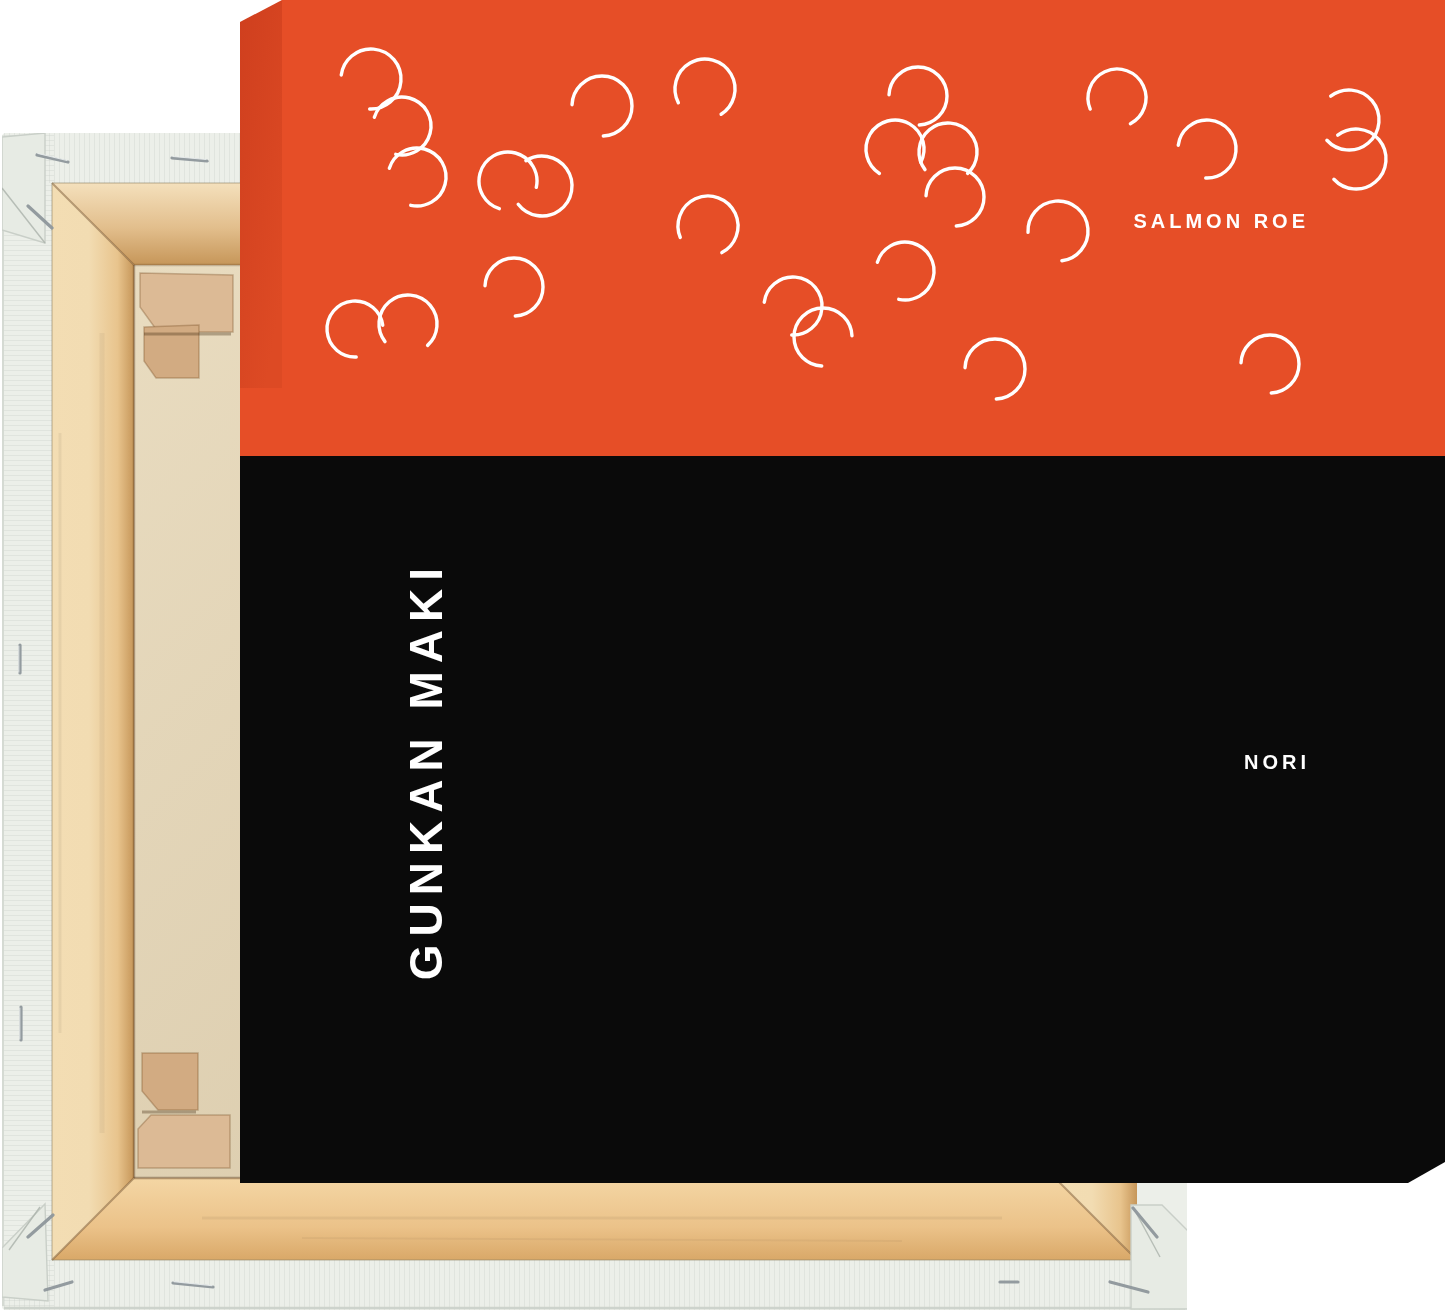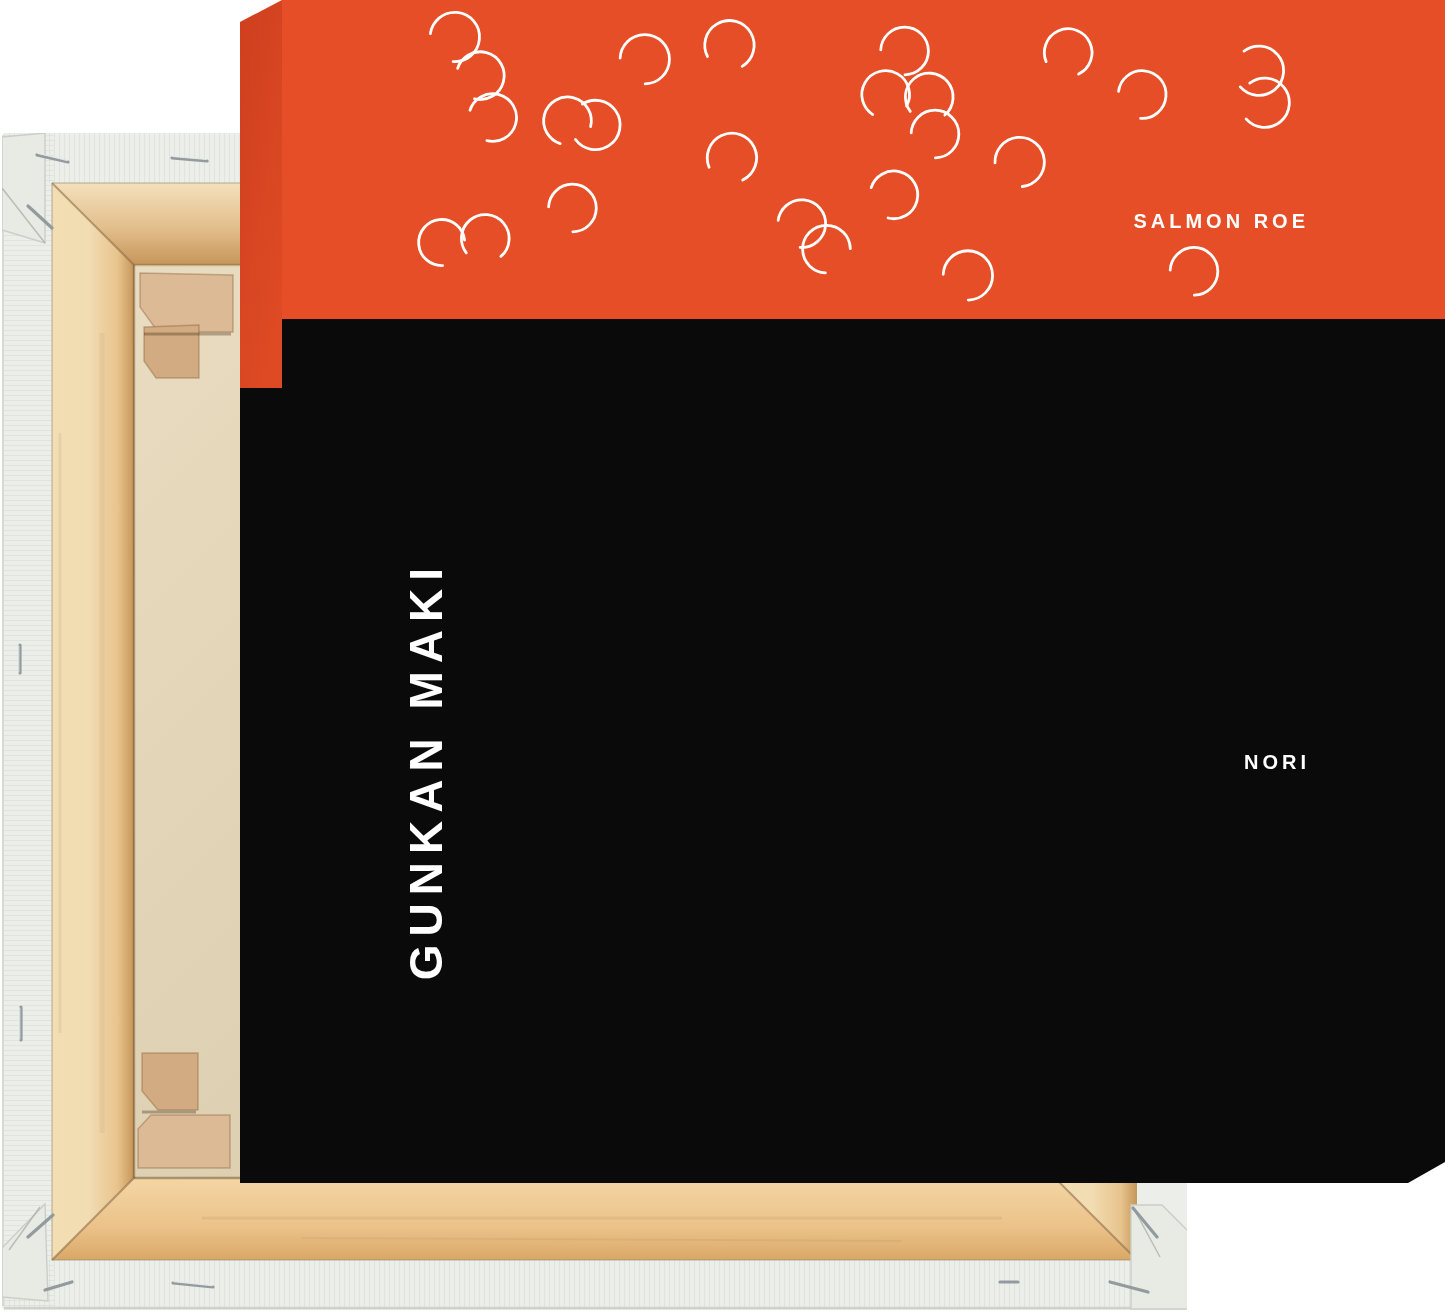--- a/index.html
+++ b/index.html
@@ -7,21 +7,21 @@
          font-family:"Liberation Sans",sans-serif;}
 
   
   .back-canvas{position:absolute;left:2px;top:133px;width:1185px;height:1177px;}
 
   
   .front-canvas{position:absolute;left:240px;top:0;width:1205px;height:1183px;
     background:var(--nori,#0a0a0a);
     clip-path:polygon(0 22px,42px 0,100% 0,100% 1162px,1168px 100%,0 100%);
     filter:drop-shadow(-7px 4px 7px rgba(0,0,0,.28));}
-  .roe-band{position:absolute;left:0;top:0;width:100%;height:319px;background:var(--roe,#e64e27);}
+  .roe-band{position:absolute;left:0;top:0;width:100%;height:456px;background:var(--roe,#e64e27);}
   .roe-arcs{position:absolute;left:0;top:0;width:100%;height:100%;}
   .side-shade{position:absolute;left:0;top:0;width:42px;height:388px;
     background:linear-gradient(100deg,var(--roe-side-dark,#cf3f1e) 0%,var(--roe-side-light,#dd4a24) 85%);}
   .label{position:absolute;color:var(--label-text,#fff);font-weight:700;font-size:20px;
     letter-spacing:4px;white-space:nowrap;}
   .label-top{right:136px;top:210px;}
   .label-nori{right:135px;top:751px;}
   .title-vertical{position:absolute;left:163px;top:560px;color:var(--label-text,#fff);
     font-weight:700;font-size:46px;letter-spacing:8px;line-height:1;white-space:nowrap;
     writing-mode:vertical-rl;transform:rotate(180deg);}

